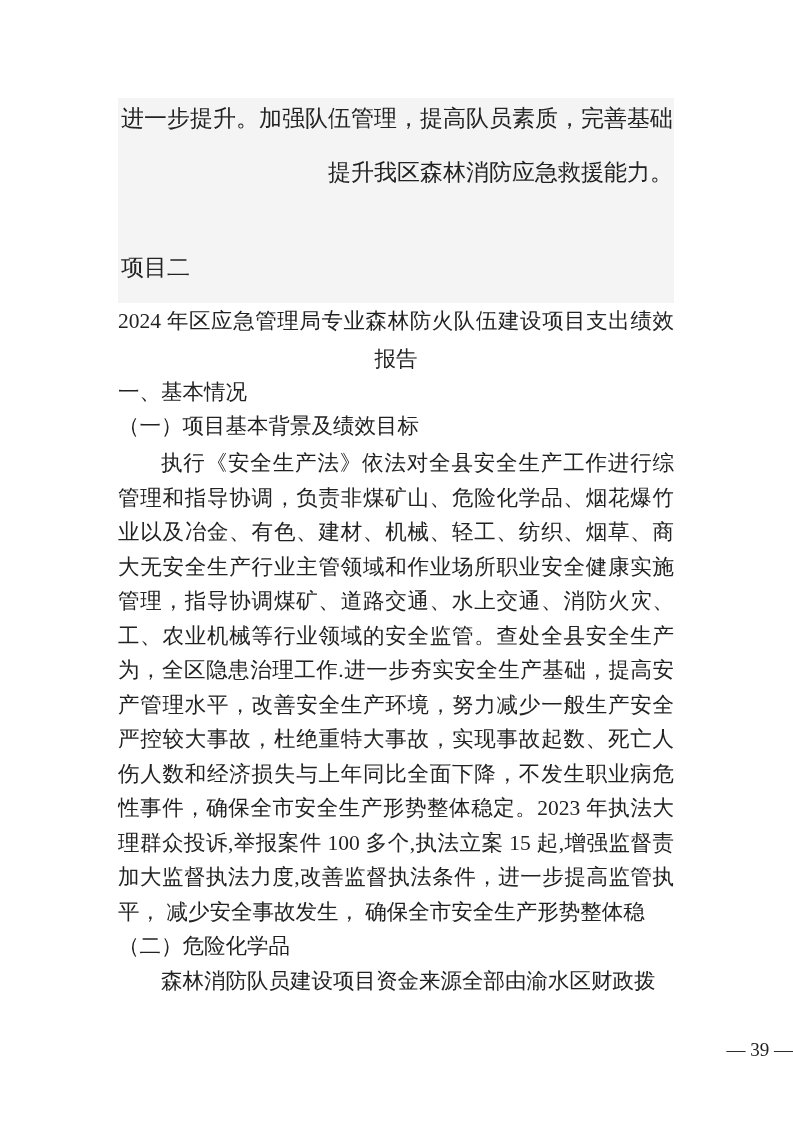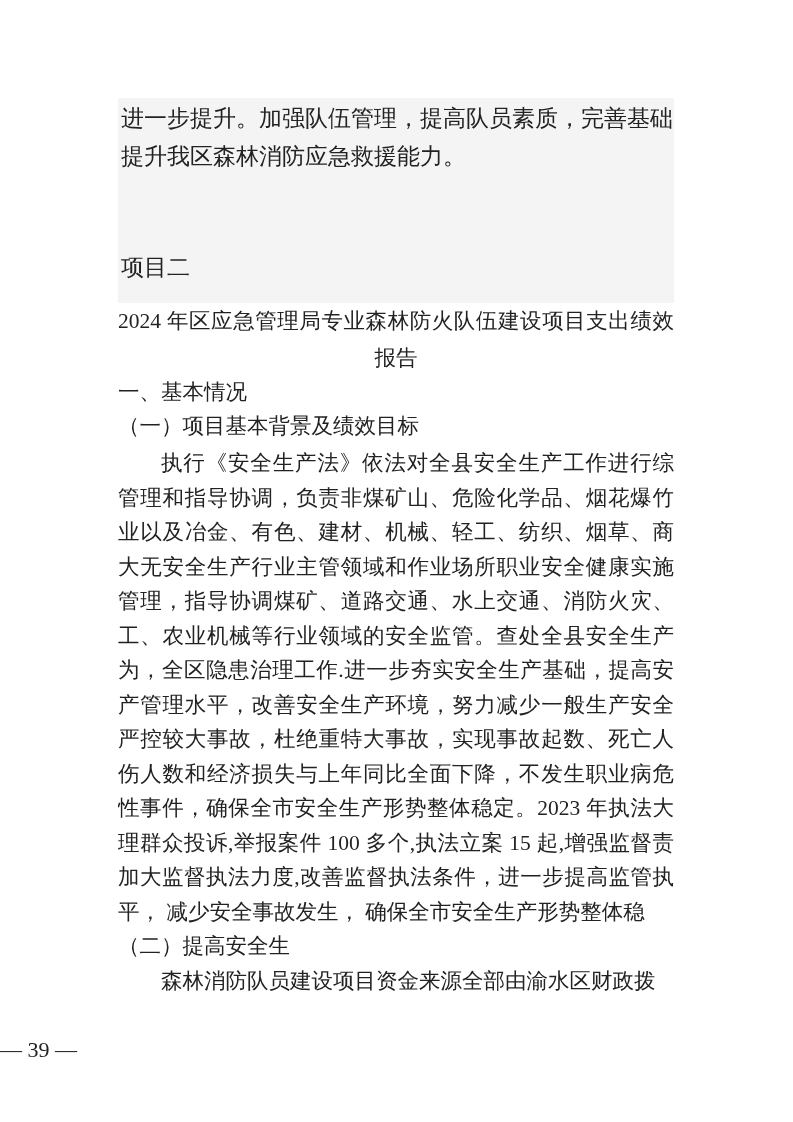--- a/index.html
+++ b/index.html
@@ -28,21 +28,20 @@
     word-break: break-all;
     white-space: normal;
   }
   .just {
     text-align: justify;
     text-align-last: justify;
   }
   .center {
     text-align: center;
     text-align-last: center;
-    font-family: Liberation Mono, monospace;
   }
   .indent {
     text-indent: 43px;
   }
   .highlight-block {
     position: absolute;
     left: 118px;
     top: 98px;
     width: 556px;
     height: 205px;
@@ -52,29 +51,29 @@
     position: absolute;
     left: 3px;
     width: 552px;
     height: 30px;
     overflow: hidden;
     font-size: 23px;
     line-height: 29px;
     word-break: break-all;
   }
   .hl-1 { top: 6px; }
-  .hl-2 { top: 44px; }
+  .hl-2 { top: 60px; text-align: right; }
   .hl-project { top: 155px; }
   .page-number {
     position: absolute;
     left: 0;
     top: 1038px;
     width: 793px;
-    text-align: left;
-    font-size: 22px;
+    text-align: right;
+    font-size: 19px;
     line-height: 24px;
     color: #222222;
   }
 </style>
 </head>
 <body>
 
 <div class="page">
 
   <div class="highlight-block">
@@ -97,18 +96,18 @@
   <div class="line just" style="top:622.5px">工、农业机械等行业领域的安全监管。查处全县安全生产违法行</div>
   <div class="line just" style="top:657px">为，全区隐患治理工作.进一步夯实安全生产基础，提高安全生</div>
   <div class="line just" style="top:691.5px">产管理水平，改善安全生产环境，努力减少一般生产安全事故，</div>
   <div class="line just" style="top:726px">严控较大事故，杜绝重特大事故，实现事故起数、死亡人数、受</div>
   <div class="line just" style="top:760.5px">伤人数和经济损失与上年同比全面下降，不发生职业病危害群体</div>
   <div class="line just" style="top:795px">性事件，确保全市安全生产形势整体稳定。2023 年执法大队处</div>
   <div class="line just" style="top:829.5px">理群众投诉,举报案件 100 多个,执法立案 15 起,增强监督责任，</div>
   <div class="line just" style="top:864px">加大监督执法力度,改善监督执法条件，进一步提高监管执法水</div>
   <div class="line" style="top:898.5px">平， 减少安全事故发生， 确保全市安全生产形势整体稳定。</div>
 
-  <div class="line" style="top:933px">（二）提高安全生</div>
+  <div class="line" style="top:933px">（二）危险化学品</div>
   <div class="line indent" style="top:967.5px">森林消防队员建设项目资金来源全部由渝水区财政拨款。</div>
 
   <div class="page-number">— 39 —</div>
 
 </div>
 
 </body></html>

